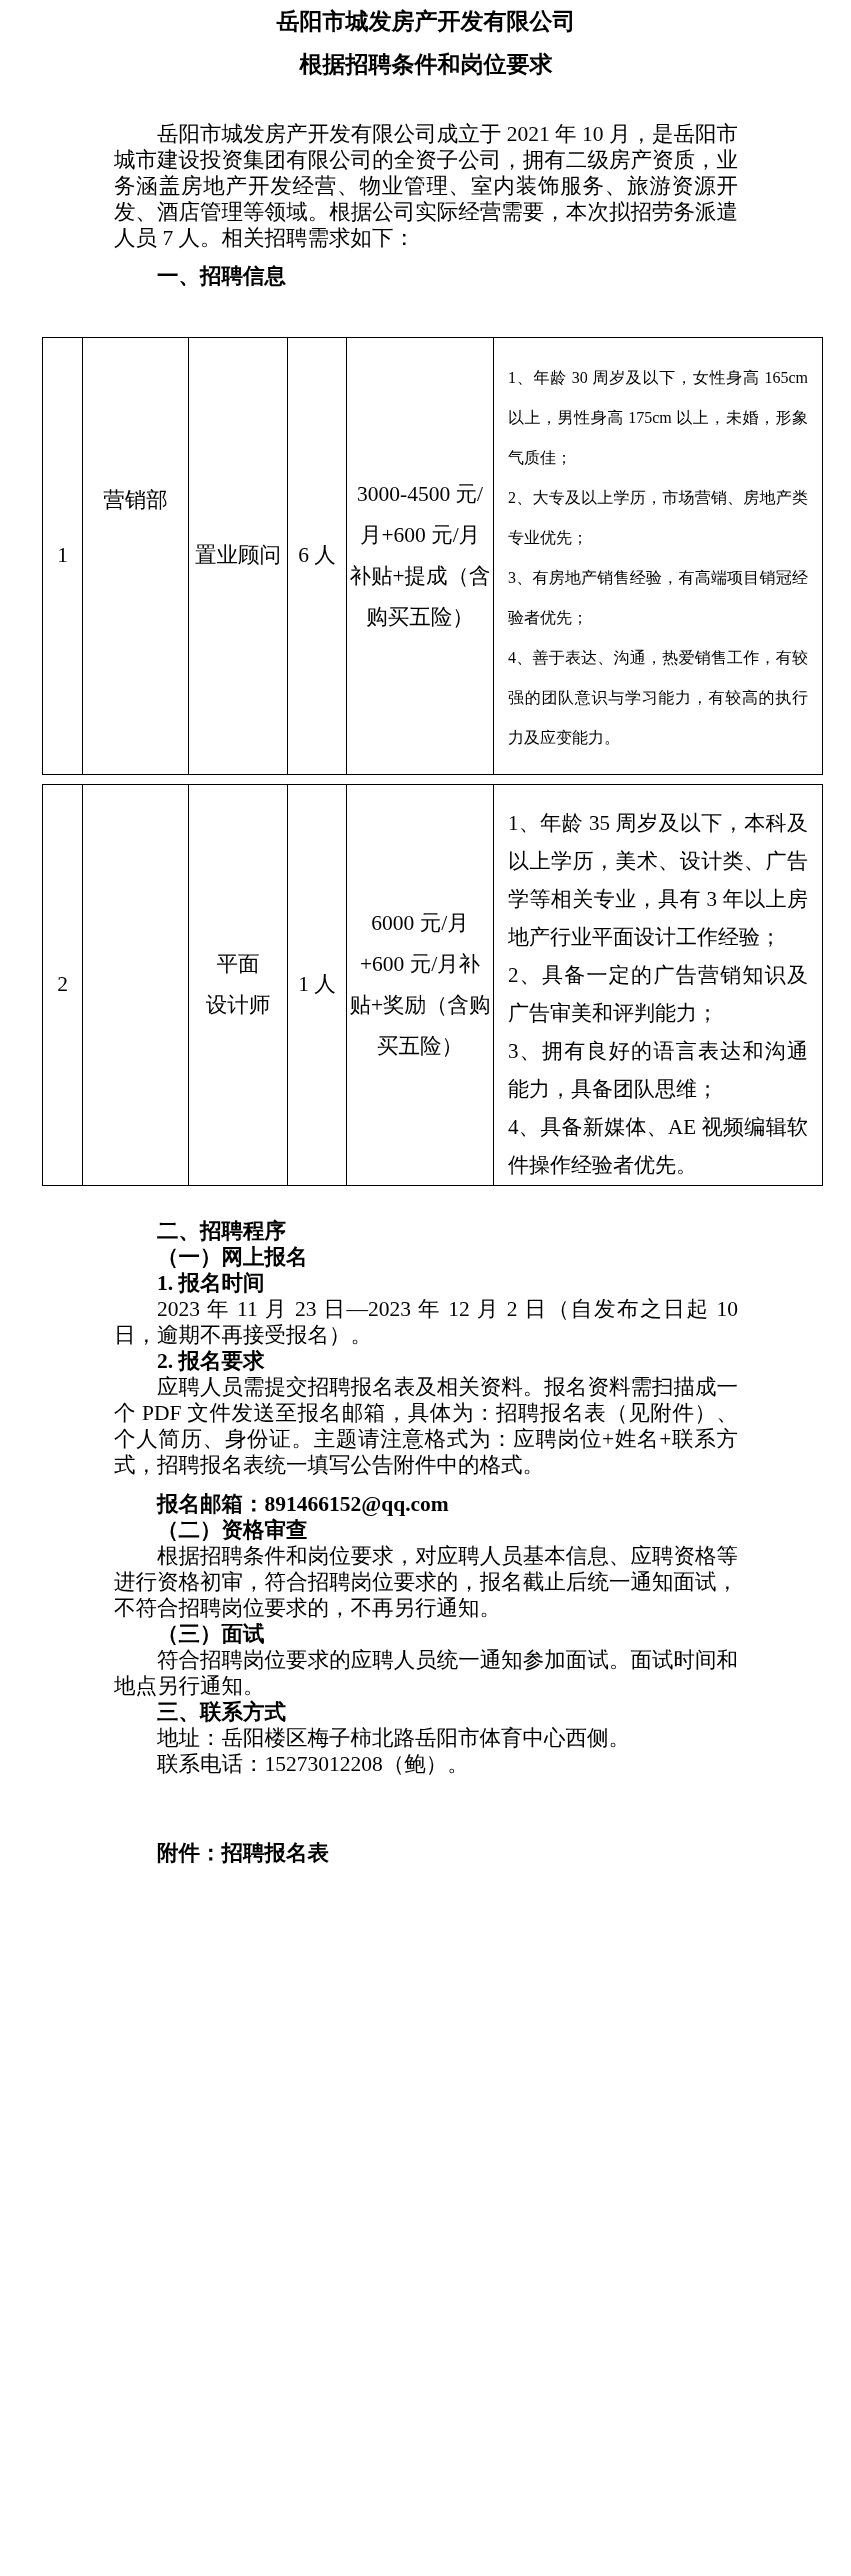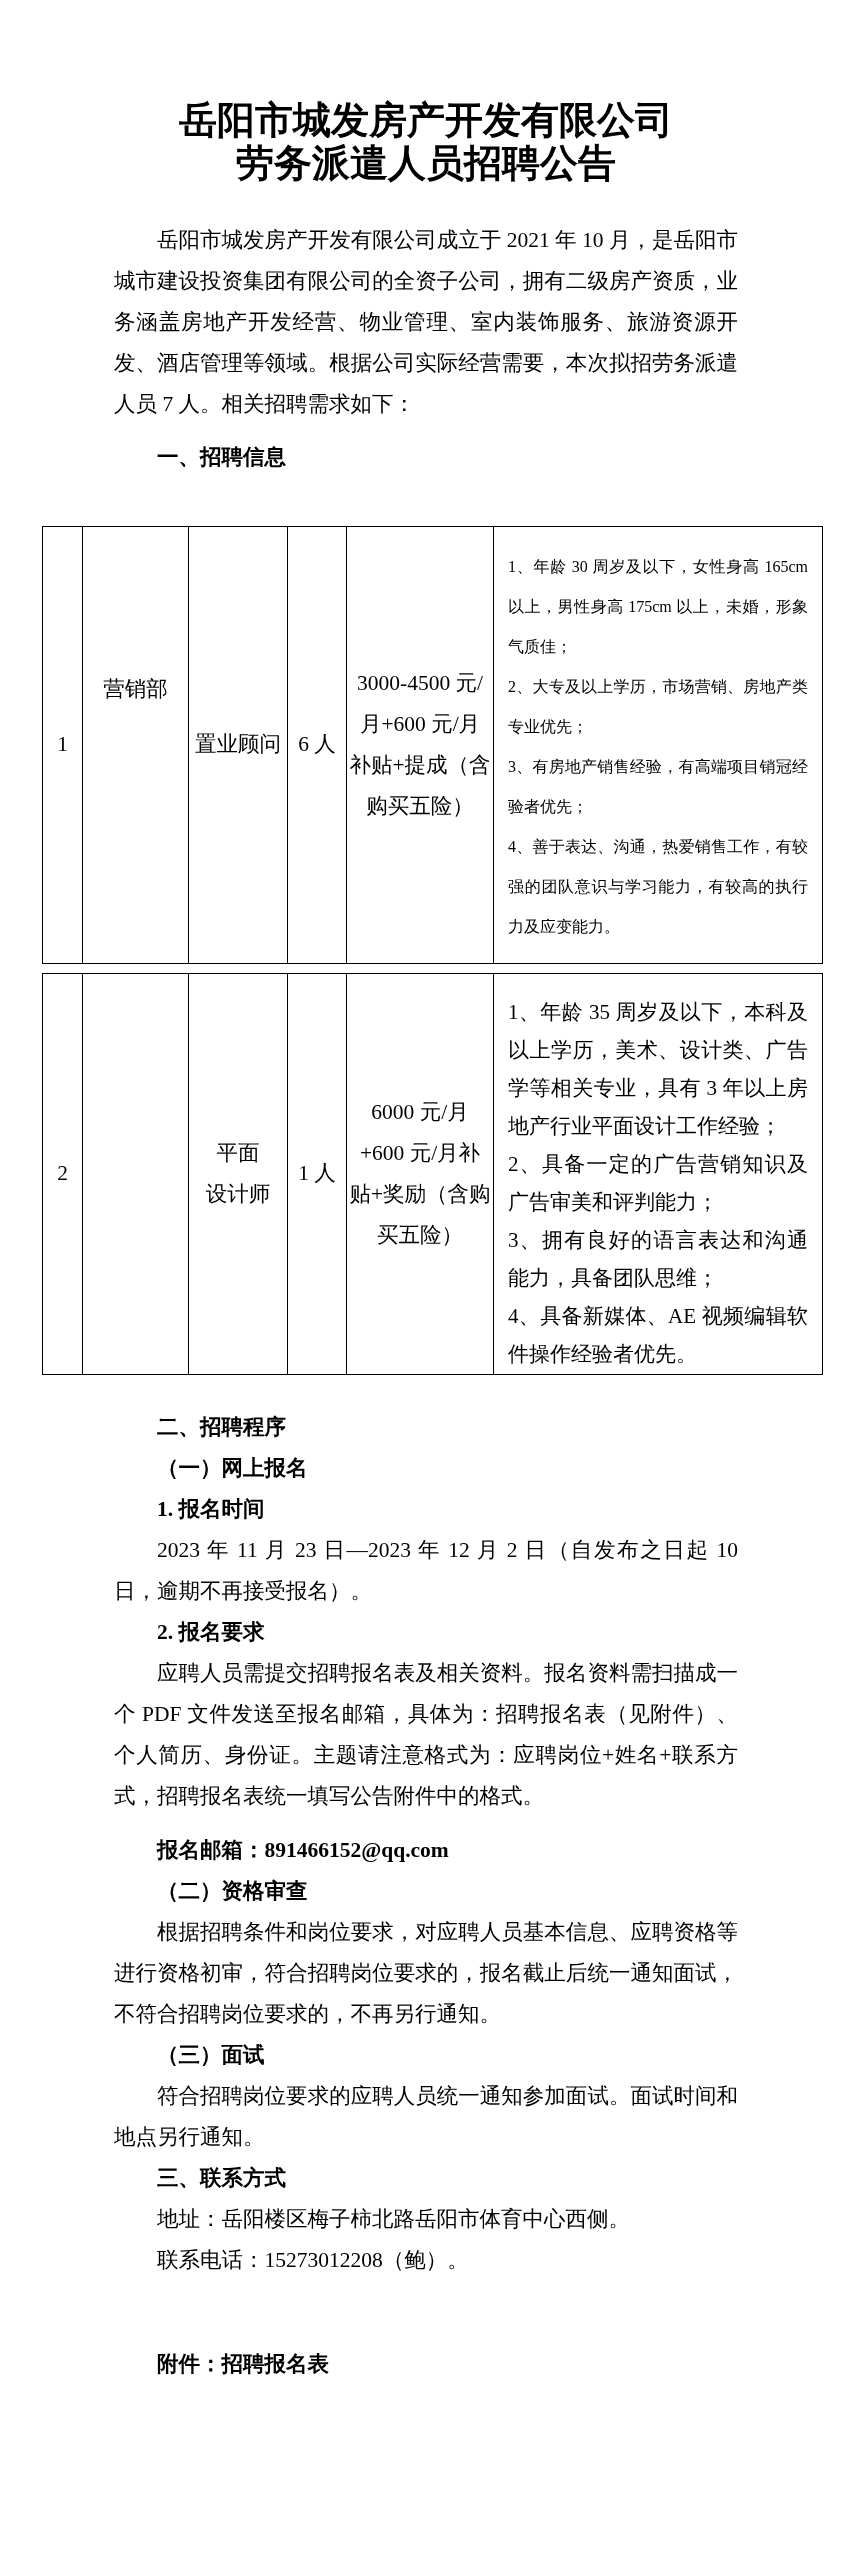--- a/index.html
+++ b/index.html
@@ -9,29 +9,28 @@
   }
   body {
     width: 852px;
     height: 2576px;
     overflow: hidden;
     color: #000;
     font-family: "Liberation Serif", "DejaVu Serif", serif;
     font-size: 21.5px;
   }
   .title-block {
-    padding-top: 99px;
     text-align: center;
     font-weight: bold;
-    font-size: 38px;
+    font-size: 23px;
     line-height: 43px;
   }
   .para, .h-sans, .h-serif {
     margin: 0 114px;
-    line-height: 41px;
+    line-height: 26px;
     text-align: justify;
     text-indent: 43px;
   }
   .para { text-justify: inter-ideograph; }
   .h-sans {
     font-family: Liberation Sans, sans-serif;
     font-weight: bold;
   }
   .h-serif { font-weight: bold; }
   .intro { margin-top: 35px; }
@@ -73,21 +72,21 @@
   }
   .frag1 .req-box { height: 413px; font-size: 16px; line-height: 40px; }
   .frag2 .req-box { height: 379px; font-size: 21px; line-height: 38px; }
   .req-box p { margin: 0; }
 </style>
 </head>
 <body>
 
 <div class="title-block">
   <div>岳阳市城发房产开发有限公司</div>
-  <div>劳务派遣人员招聘公告</div>
+  <div>根据招聘条件和岗位要求</div>
 </div>
 
 <p class="para intro">岳阳市城发房产开发有限公司成立于 2021 年 10 月，是岳阳市城市建设投资集团有限公司的全资子公司，拥有二级房产资质，业务涵盖房地产开发经营、物业管理、室内装饰服务、旅游资源开发、酒店管理等领域。根据公司实际经营需要，本次拟招劳务派遣人员 7 人。相关招聘需求如下：</p>
 
 <p class="h-sans sec1-h">一、招聘信息</p>
 
 <table class="tbl frag1">
   <colgroup>
     <col style="width:40px">
       <col style="width:106px">

